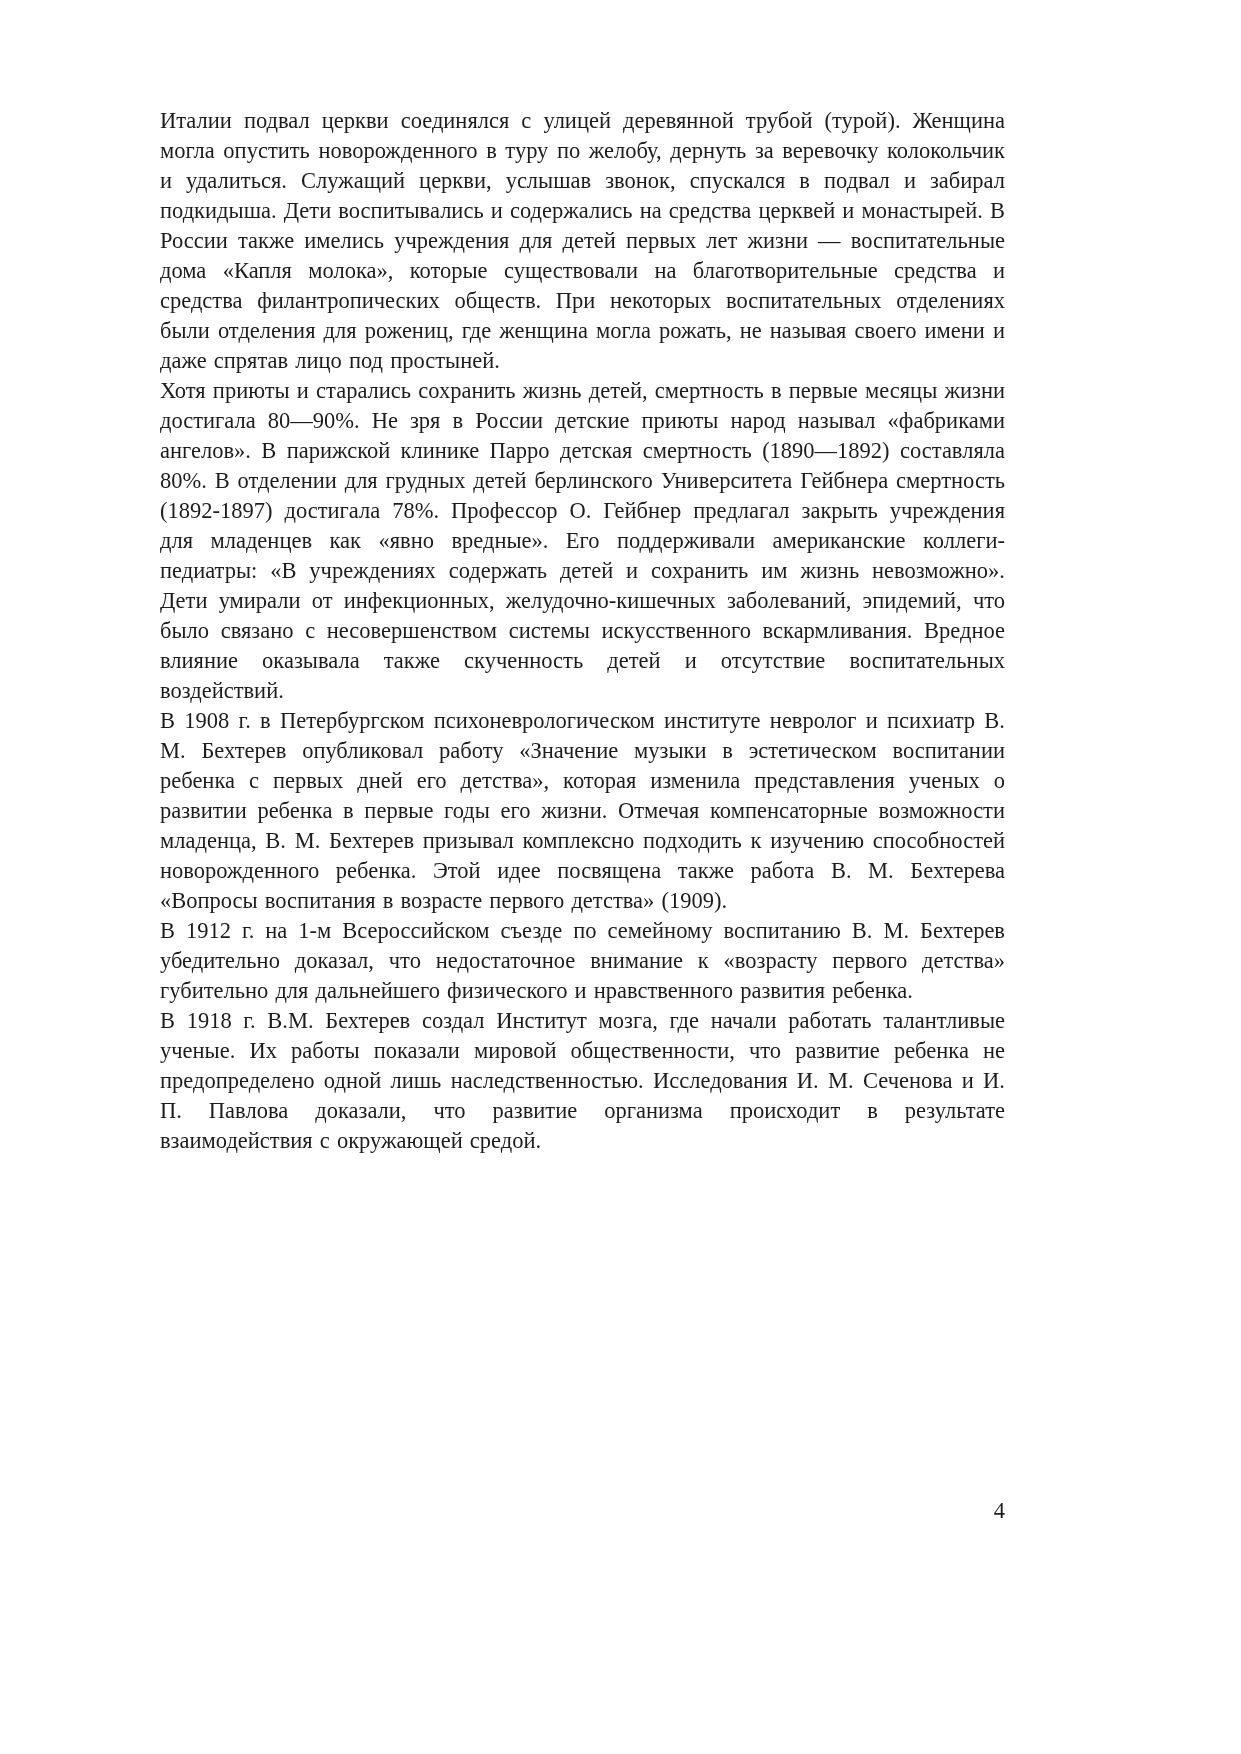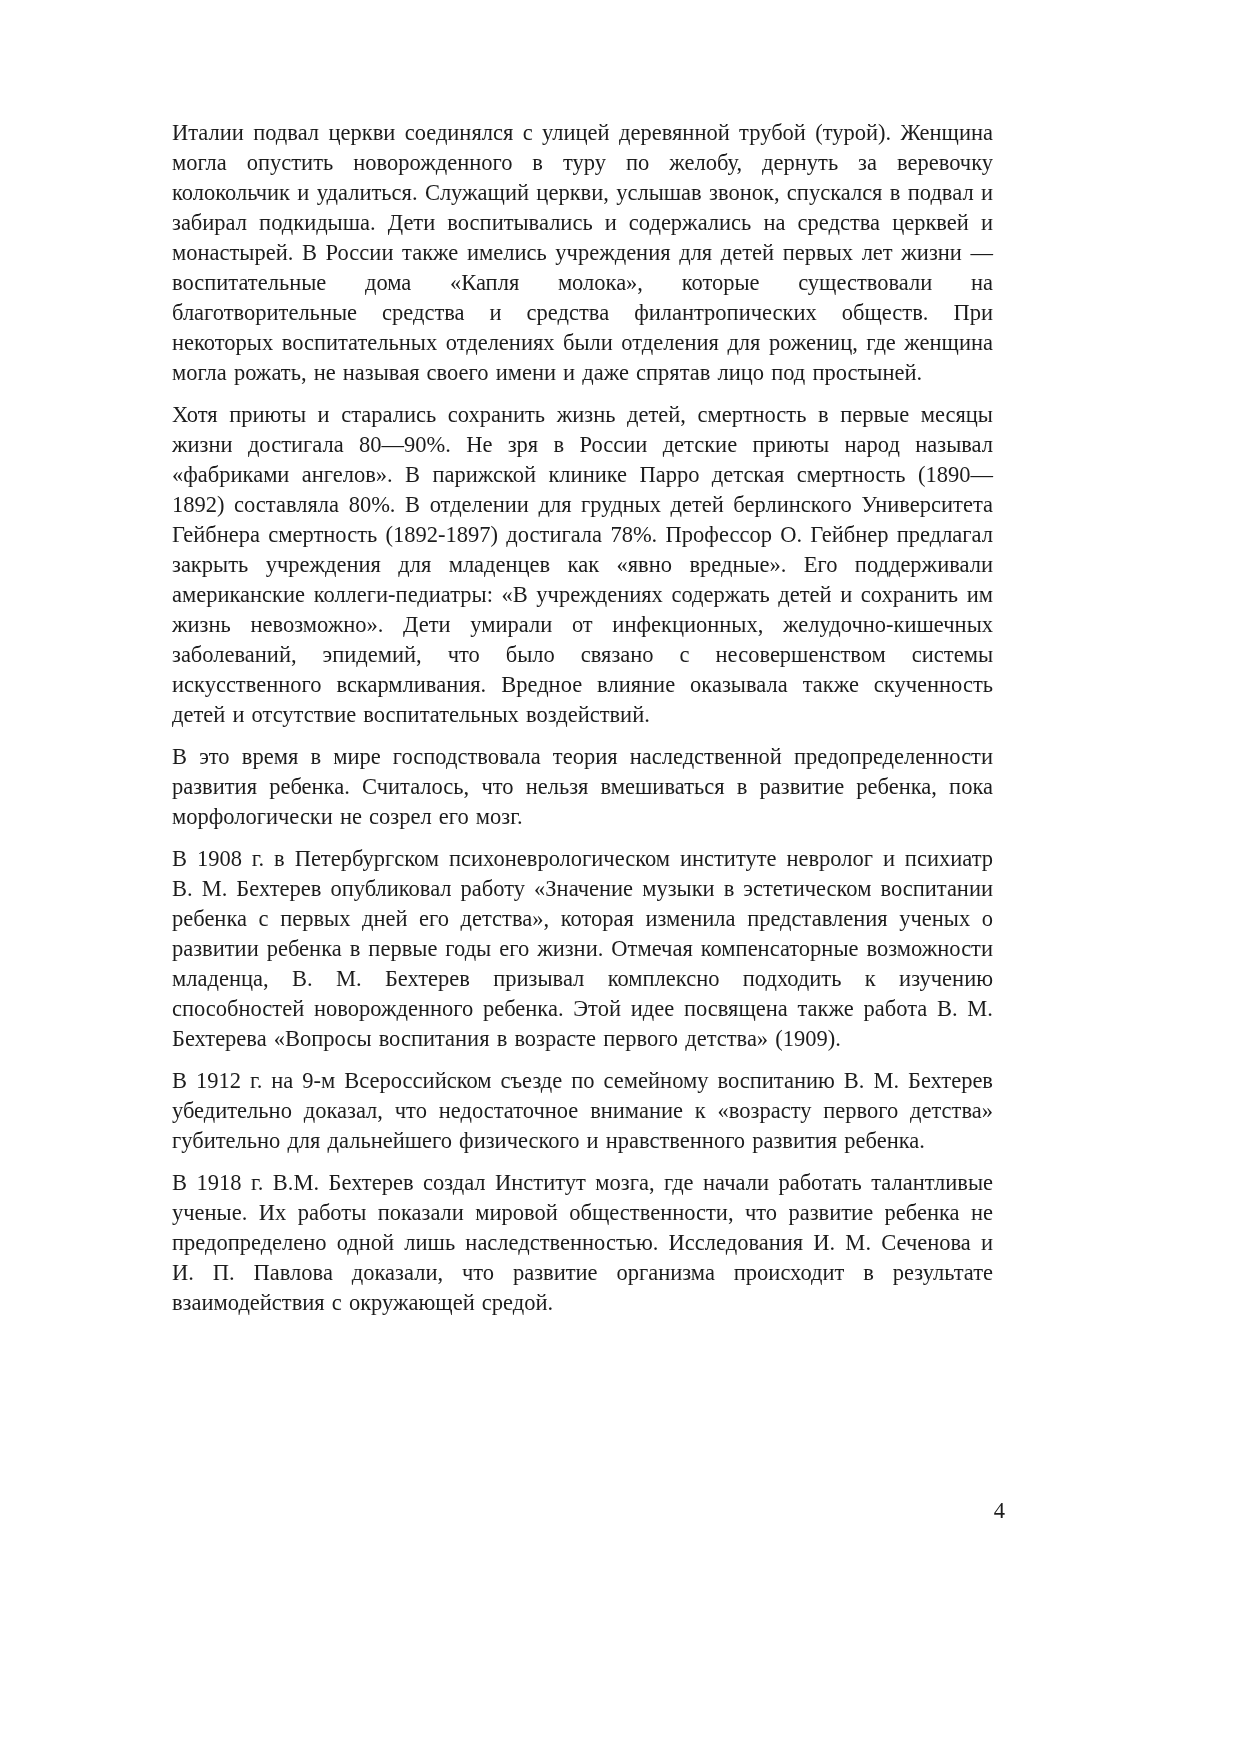--- a/index.html
+++ b/index.html
@@ -16,21 +16,21 @@
     color: #1c1c1c;
     overflow: hidden;
   }
   .content {
     position: absolute;
     left: 160px;
     top: 106px;
     width: 845px;
   }
   .content p {
-    margin: 12px;
+    margin: 0;
     padding: 0;
     text-align: justify;
     font-size: 22.5px;
     line-height: 30px;
     word-spacing: 1.5px;
   }
   .page-number {
     position: absolute;
     left: 160px;
     top: 1496px;
@@ -40,19 +40,18 @@
     line-height: 30px;
   }
 </style>
 </head>
 <body>
 
 <div class="page">
   <div class="content">
     <p>Италии подвал церкви соединялся с улицей деревянной трубой (турой). Женщина могла опустить новорожденного в туру по желобу, дернуть за веревочку колокольчик и удалиться. Служащий церкви, услышав звонок, спускался в подвал и забирал подкидыша. Дети воспитывались и содержались на средства церквей и монастырей. В России также имелись учреждения для детей первых лет жизни — воспитательные дома «Капля молока», которые существовали на благотворительные средства и средства филантропических обществ. При некоторых воспитательных отделениях были отделения для рожениц, где женщина могла рожать, не называя своего имени и даже спрятав лицо под простыней.</p>
     <p>Хотя приюты и старались сохранить жизнь детей, смертность в первые месяцы жизни достигала 80—90%. Не зря в России детские приюты народ называл «фабриками ангелов». В парижской клинике Парро детская смертность (1890—1892) составляла 80%. В отделении для грудных детей берлинского Университета Гейбнера смертность (1892-1897) достигала 78%. Профессор О. Гейбнер предлагал закрыть учреждения для младенцев как «явно вредные». Его поддерживали американские коллеги-педиатры: «В учреждениях содержать детей и сохранить им жизнь невозможно». Дети умирали от инфекционных, желудочно-кишечных заболеваний, эпидемий, что было связано с несовершенством системы искусственного вскармливания. Вредное влияние оказывала также скученность детей и отсутствие воспитательных воздействий.</p>
-    <p>В это время в мире господствовала теория наследственной предопределенности развития ребенка. Считалось, что нельзя вмешиваться в развитие ребенка, пока морфологически не созрел его мозг.</p>
     <p>В 1908 г. в Петербургском психоневрологическом институте невролог и психиатр В. М. Бехтерев опубликовал работу «Значение музыки в эстетическом воспитании ребенка с первых дней его детства», которая изменила представления ученых о развитии ребенка в первые годы его жизни. Отмечая компенсаторные возможности младенца, В. М. Бехтерев призывал комплексно подходить к изучению способностей новорожденного ребенка. Этой идее посвящена также работа В. М. Бехтерева «Вопросы воспитания в возрасте первого детства» (1909).</p>
-    <p>В 1912 г. на 9-м Всероссийском съезде по семейному воспитанию В. М. Бехтерев убедительно доказал, что недостаточное внимание к «возрасту первого детства» губительно для дальнейшего физического и нравственного развития ребенка.</p>
+    <p>В 1912 г. на 1-м Всероссийском съезде по семейному воспитанию В. М. Бехтерев убедительно доказал, что недостаточное внимание к «возрасту первого детства» губительно для дальнейшего физического и нравственного развития ребенка.</p>
     <p>В 1918 г. В.М. Бехтерев создал Институт мозга, где начали работать талантливые ученые. Их работы показали мировой общественности, что развитие ребенка не предопределено одной лишь наследственностью. Исследования И. М. Сеченова и И. П. Павлова доказали, что развитие организма происходит в результате взаимодействия с окружающей средой.</p>
   </div>
   <div class="page-number">4</div>
 </div>
 
 </body></html>

